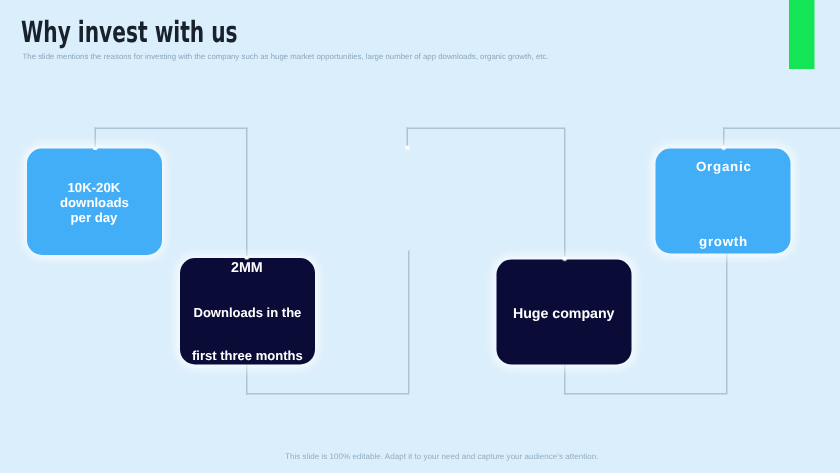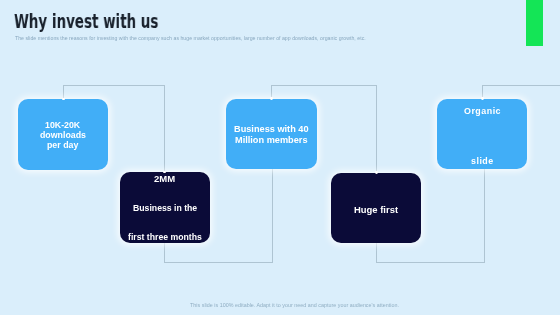--- a/index.html
+++ b/index.html
@@ -71,32 +71,28 @@
   <div class="dot" style="left:481.2px;top:97.1px;"></div>
 
   <div class="box light" id="n1">
     <span>10K-20K</span>
     <span>downloads</span>
     <span>per day</span>
   </div>
 
   <div class="box dark" id="n2">
     <span class="big">2MM</span>
-    <span>Business in the</span>
+    <span>Downloads in the</span>
     <span>first three months</span>
   </div>
 
-  <div class="box light" id="n3">
-    <span>Business with 40</span>
-    <span>Million  members</span>
-  </div>
 
   <div class="box dark" id="n4">
-    <span>Huge first</span>
+    <span>Huge company</span>
   </div>
 
   <div class="box light" id="n5">
     <span>Organic</span>
-    <span>slide</span>
+    <span>growth</span>
   </div>
 
   <div class="footer">This slide is 100% editable. Adapt it to your need and capture your audience's attention.</div>
 </div>
 
 </body></html>

